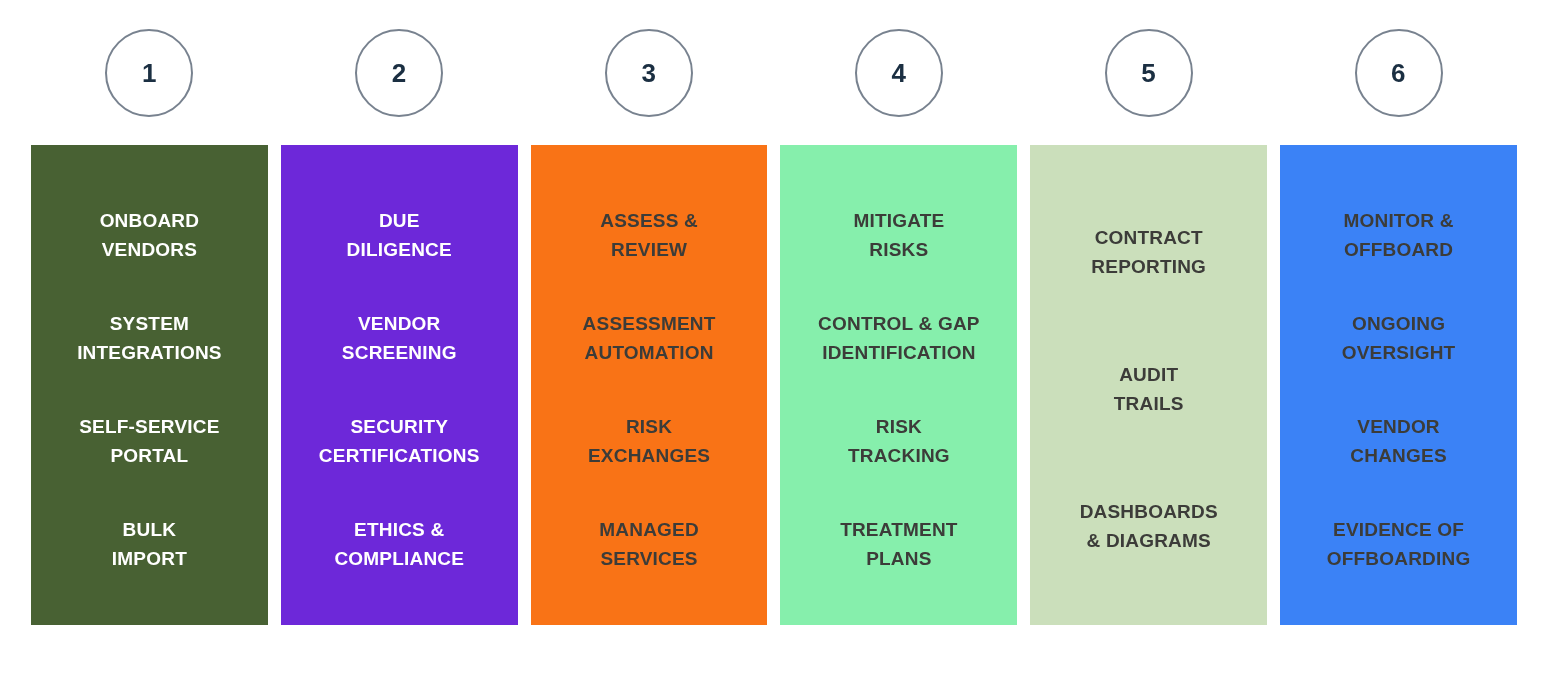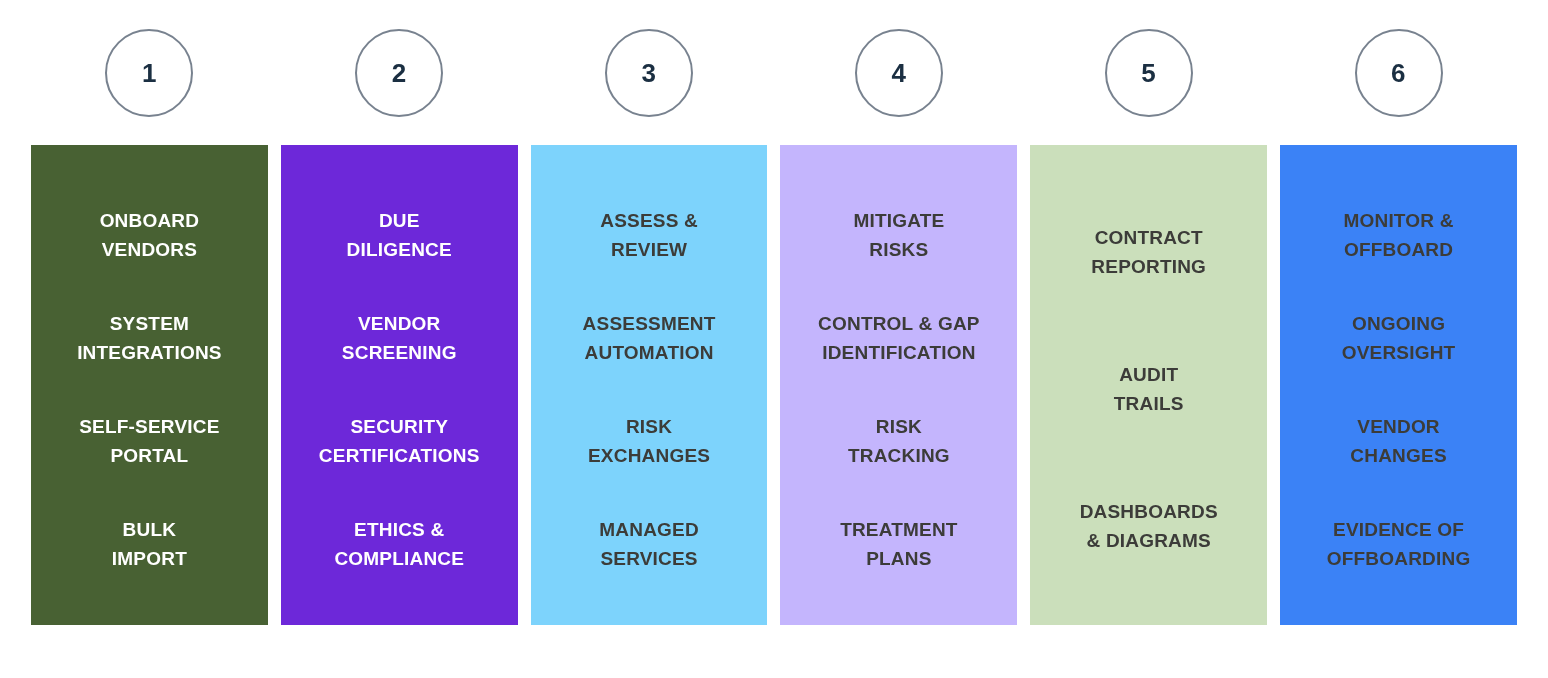--- a/index.html
+++ b/index.html
@@ -168,40 +168,40 @@
       <div class="stage-cell">
         <span class="cell-text">SECURITY
 CERTIFICATIONS</span>
       </div>
       <div class="stage-cell">
         <span class="cell-text">ETHICS &amp;
 COMPLIANCE</span>
       </div>
     </div>
 
-    <div class="stage-column dark-text" style="background-color: #7dd3fc;">
+    <div class="stage-column dark-text" style="background-color: #f97316;">
       <div class="stage-cell">
         <span class="cell-text">ASSESS &amp;
 REVIEW</span>
       </div>
       <div class="stage-cell">
         <span class="cell-text">ASSESSMENT
 AUTOMATION</span>
       </div>
       <div class="stage-cell">
         <span class="cell-text">RISK
 EXCHANGES</span>
       </div>
       <div class="stage-cell">
         <span class="cell-text">MANAGED
 SERVICES</span>
       </div>
     </div>
 
-    <div class="stage-column dark-text" style="background-color: #c4b5fd; justify-content: flex-end;">
+    <div class="stage-column dark-text" style="background-color: #86efac; justify-content: flex-end;">
       <div class="stage-cell">
         <span class="cell-text">MITIGATE
 RISKS</span>
       </div>
       <div class="stage-cell">
         <span class="cell-text">CONTROL &amp; GAP
 IDENTIFICATION</span>
       </div>
       <div class="stage-cell">
         <span class="cell-text">RISK

